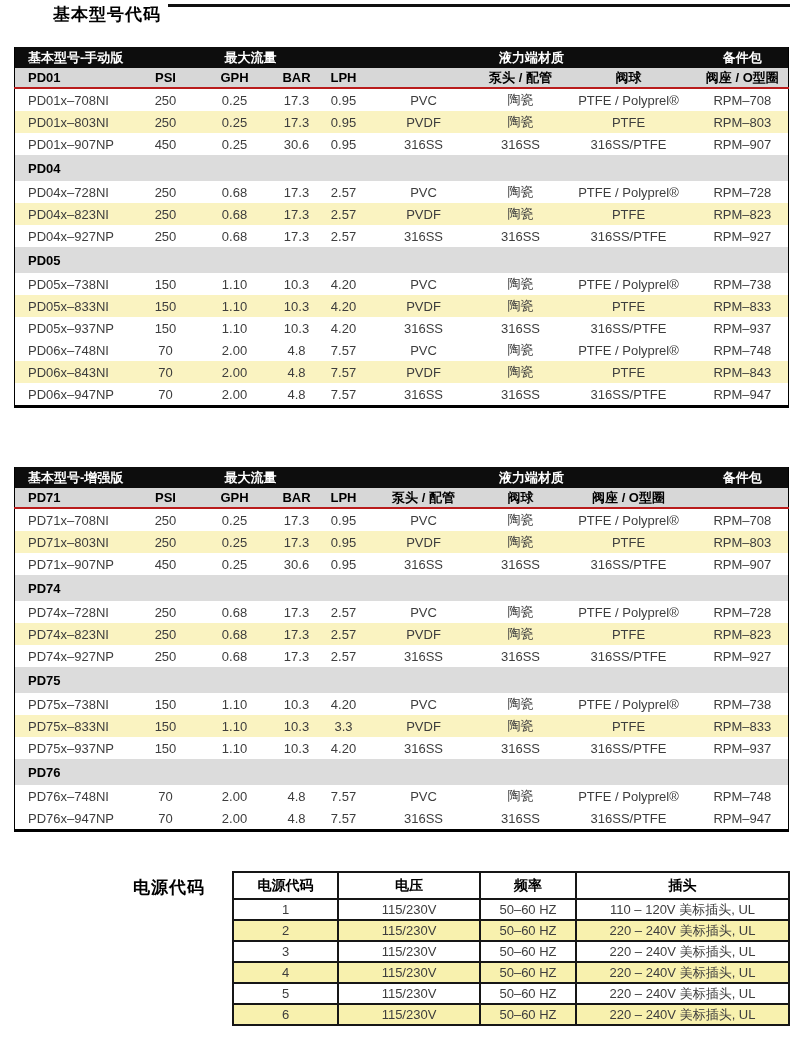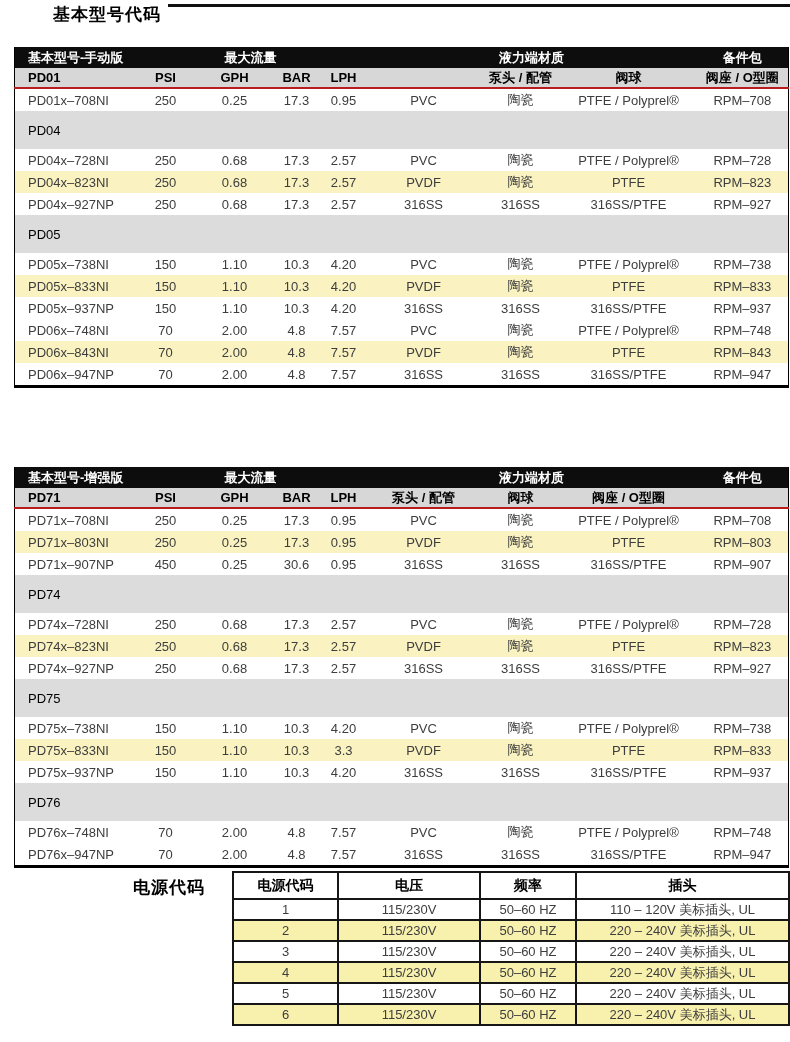--- a/index.html
+++ b/index.html
@@ -24,21 +24,21 @@
     border-left: 1px solid #000; border-right: 1px solid #000; border-bottom: 3px solid #000;
   }
   #mtbl0 { top: 47px; }
   #mtbl1 { top: 467px; }
   .tbl th, .tbl td { padding: 0; text-align: center; vertical-align: middle; overflow: visible; white-space: nowrap; }
   .tbl .c-left { text-align: left; padding-left: 13px; }
   tr.hd th { background: #0d0d0d; color: #fff; font-weight: bold; height: 21px; font-size: 13px; }
   tr.sub th { background: #d7d7d7; color: #000; font-weight: bold; height: 19px; border-bottom: 2px solid #b91c1c; font-size: 13px; }
   tr.data td { height: 22px; color: #3d3d3d; font-weight: normal; }
   tr.data.yellow td { background: #faf3c1; }
-  tr.sect td { background: #dcdcdc; color: #000; font-weight: normal; height: 38px; }
+  tr.sect td { background: #dcdcdc; color: #000; font-weight: bold; height: 26px; }
 
   
   .power-label { position: absolute; left: 133px; top: 876px; font-size: 17px; font-weight: bold; letter-spacing: 1px; }
   table.ptbl {
     position: absolute; left: 232px; top: 871px; width: 556px;
     border-collapse: collapse; table-layout: fixed; font-size: 13px;
   }
   .ptbl th { border: 2px solid #161616; height: 25px; font-size: 14px; font-weight: bold; background: #fff; padding: 0; }
   .ptbl td { border: 2px solid #161616; height: 19px; color: #3d3d3d; text-align: center; padding: 0; white-space: nowrap; }
   .ptbl tr.yellow td { background: #f8f1ae; }
@@ -89,20 +89,42 @@
           <td class="c-left">PD01x–708NI</td>
           <td>250</td>
           <td>0.25</td>
           <td>17.3</td>
           <td>0.95</td>
           <td>PVC</td>
           <td>陶瓷</td>
           <td>PTFE / Polyprel®</td>
           <td>RPM–708</td>
         </tr>
+        <tr class="data yellow">
+          <td class="c-left">PD01x–803NI</td>
+          <td>250</td>
+          <td>0.25</td>
+          <td>17.3</td>
+          <td>0.95</td>
+          <td>PVDF</td>
+          <td>陶瓷</td>
+          <td>PTFE</td>
+          <td>RPM–803</td>
+        </tr>
+        <tr class="data">
+          <td class="c-left">PD01x–907NP</td>
+          <td>450</td>
+          <td>0.25</td>
+          <td>30.6</td>
+          <td>0.95</td>
+          <td>316SS</td>
+          <td>316SS</td>
+          <td>316SS/PTFE</td>
+          <td>RPM–907</td>
+        </tr>
         <tr class="sect">
           <td class="c-left" colspan="9">PD04</td>
         </tr>
         <tr class="data">
           <td class="c-left">PD04x–728NI</td>
           <td>250</td>
           <td>0.68</td>
           <td>17.3</td>
           <td>2.57</td>
           <td>PVC</td>

